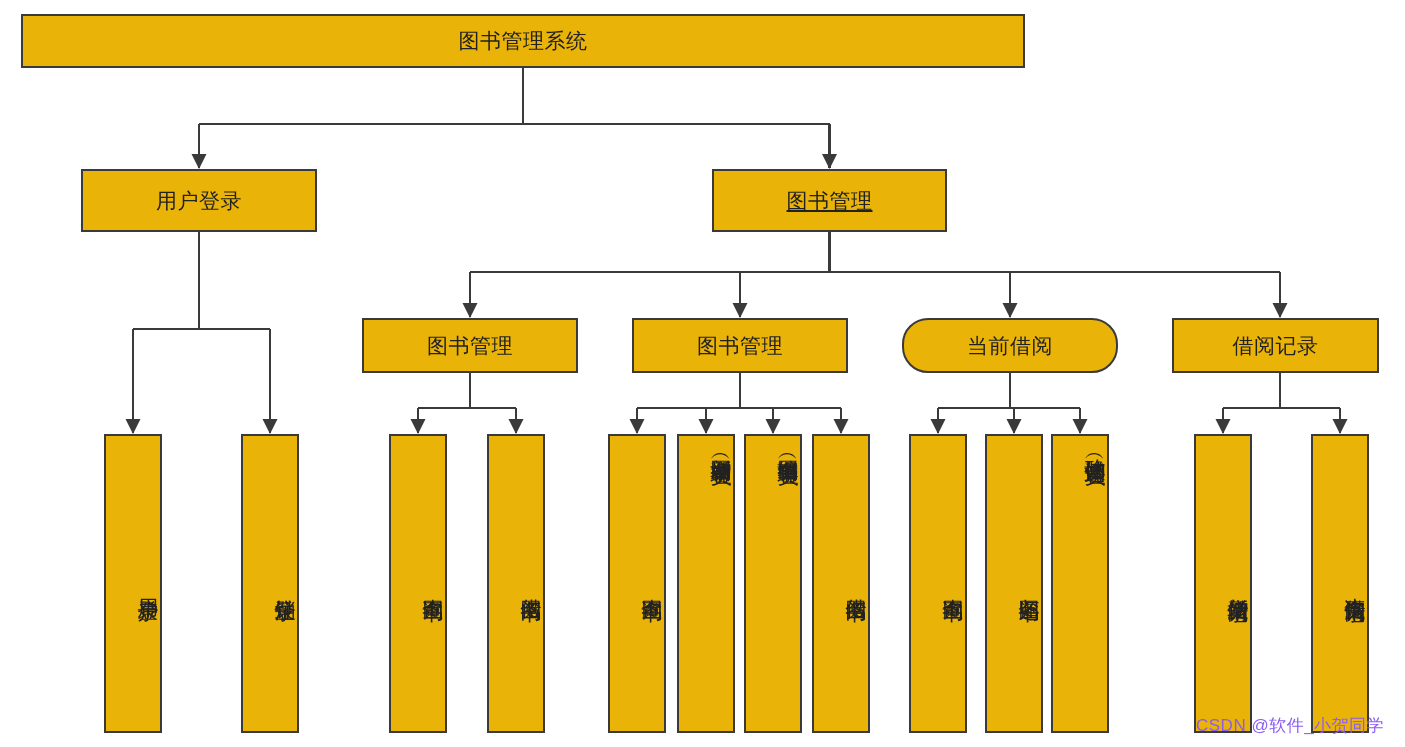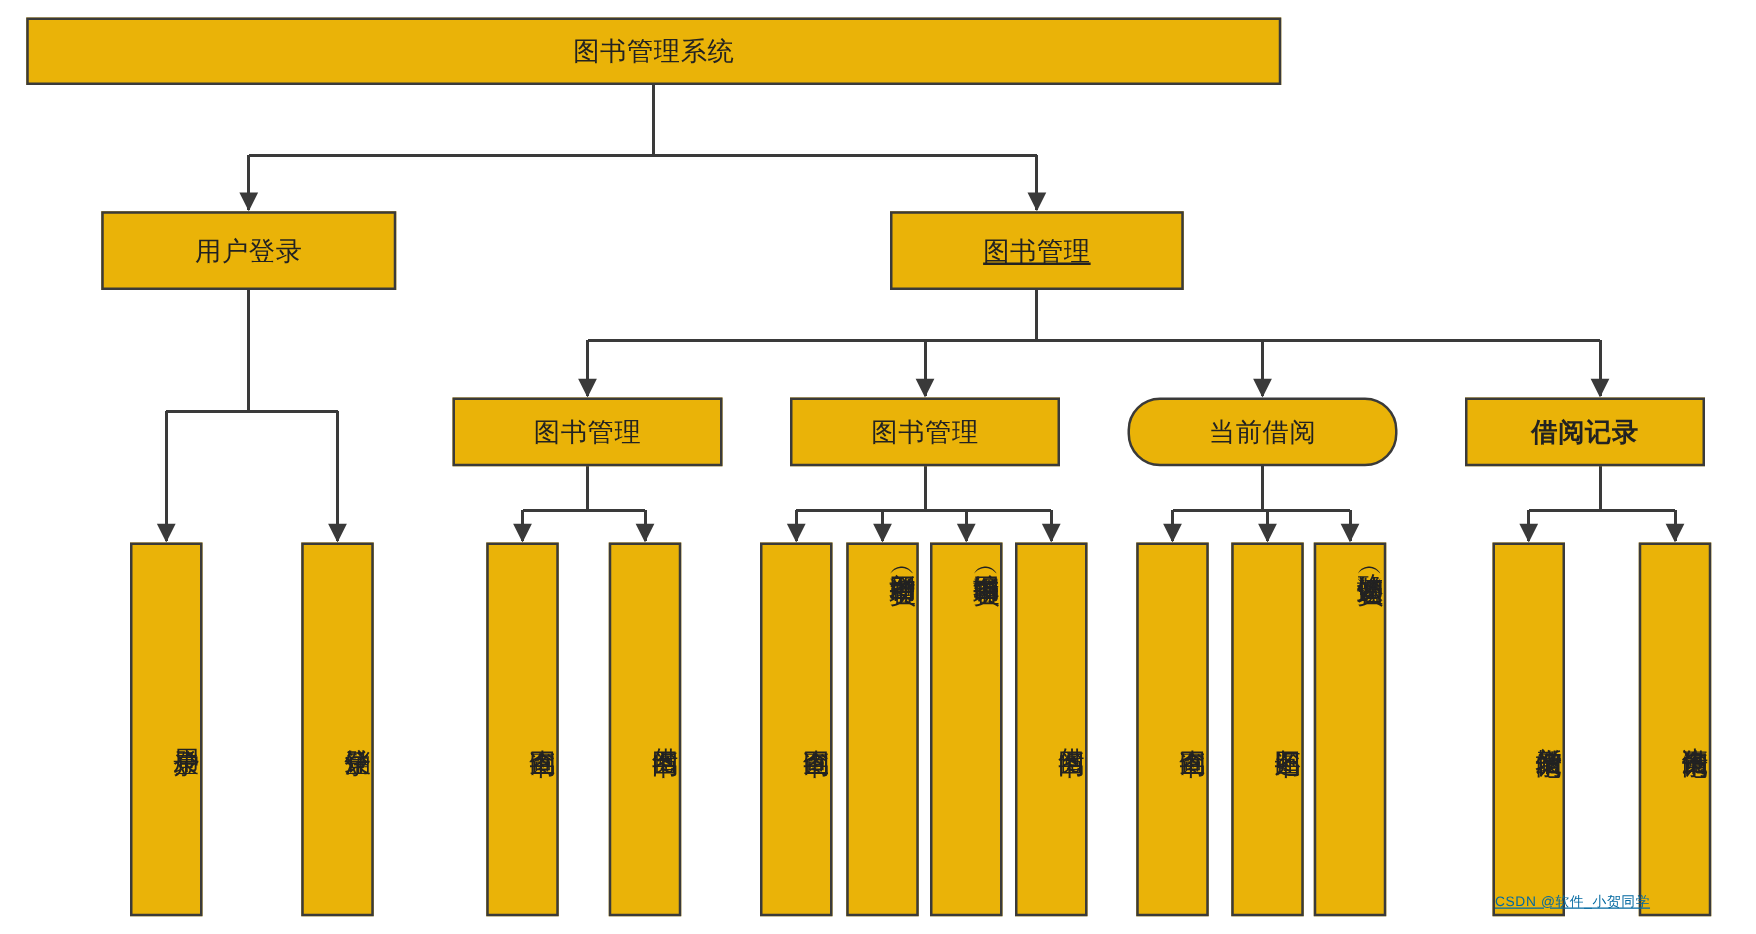--- a/index.html
+++ b/index.html
@@ -51,25 +51,24 @@
   .node.vert.top-aligned {
     justify-content: flex-start;
     padding-top: 6px;
   }
   .node.vert .vlabel {
     display: block;
     line-height: 1.18;
   }
   .watermark {
     position: absolute;
-    font-size: 11px;
-    color: #0369a1;
+    font-size: 17px;
+    color: #8b5cf6;
     white-space: nowrap;
     letter-spacing: 0.5px;
-    text-decoration: underline;
   }
 </style>
 </head>
 <body>
 
 <div id="canvas">
   <svg id="edges" viewBox="0 0 1405 747" xmlns="http://www.w3.org/2000/svg">
       <line x1="523" y1="68" x2="523" y2="124" stroke="#3a3a3a" stroke-width="2.4" shape-rendering="crispEdges"></line>
       <line x1="199" y1="124" x2="829.5" y2="124" stroke="#3a3a3a" stroke-width="2.4" shape-rendering="crispEdges"></line>
       <line x1="199" y1="124" x2="199" y2="168" stroke="#3a3a3a" stroke-width="2.4" shape-rendering="crispEdges"></line>
@@ -135,21 +134,21 @@
       </div>
       <div class="node horiz" style="left: 362px; top: 318px; width: 216px; height: 55px;">
         <span class="hlabel">图书管理</span>
       </div>
       <div class="node horiz" style="left: 632px; top: 318px; width: 216px; height: 55px;">
         <span class="hlabel">图书管理</span>
       </div>
       <div class="node horiz" style="left: 902px; top: 318px; width: 216px; height: 55px; border-radius: 26px;">
         <span class="hlabel">当前借阅</span>
       </div>
-      <div class="node horiz" style="left: 1172px; top: 318px; width: 192px; height: 55px; font-weight: bold;">
+      <div class="node horiz" style="left: 1172px; top: 318px; width: 207px; height: 55px;">
         <span class="hlabel">借阅记录</span>
       </div>
       <div class="node vert" style="left: 104px; top: 434px; width: 58px; height: 299px;">
         <span class="vlabel">用户登录</span>
       </div>
       <div class="node vert" style="left: 241px; top: 434px; width: 58px; height: 299px;">
         <span class="vlabel">注销登录</span>
       </div>
       <div class="node vert" style="left: 389px; top: 434px; width: 58px; height: 299px;">
         <span class="vlabel">查询图书</span>

